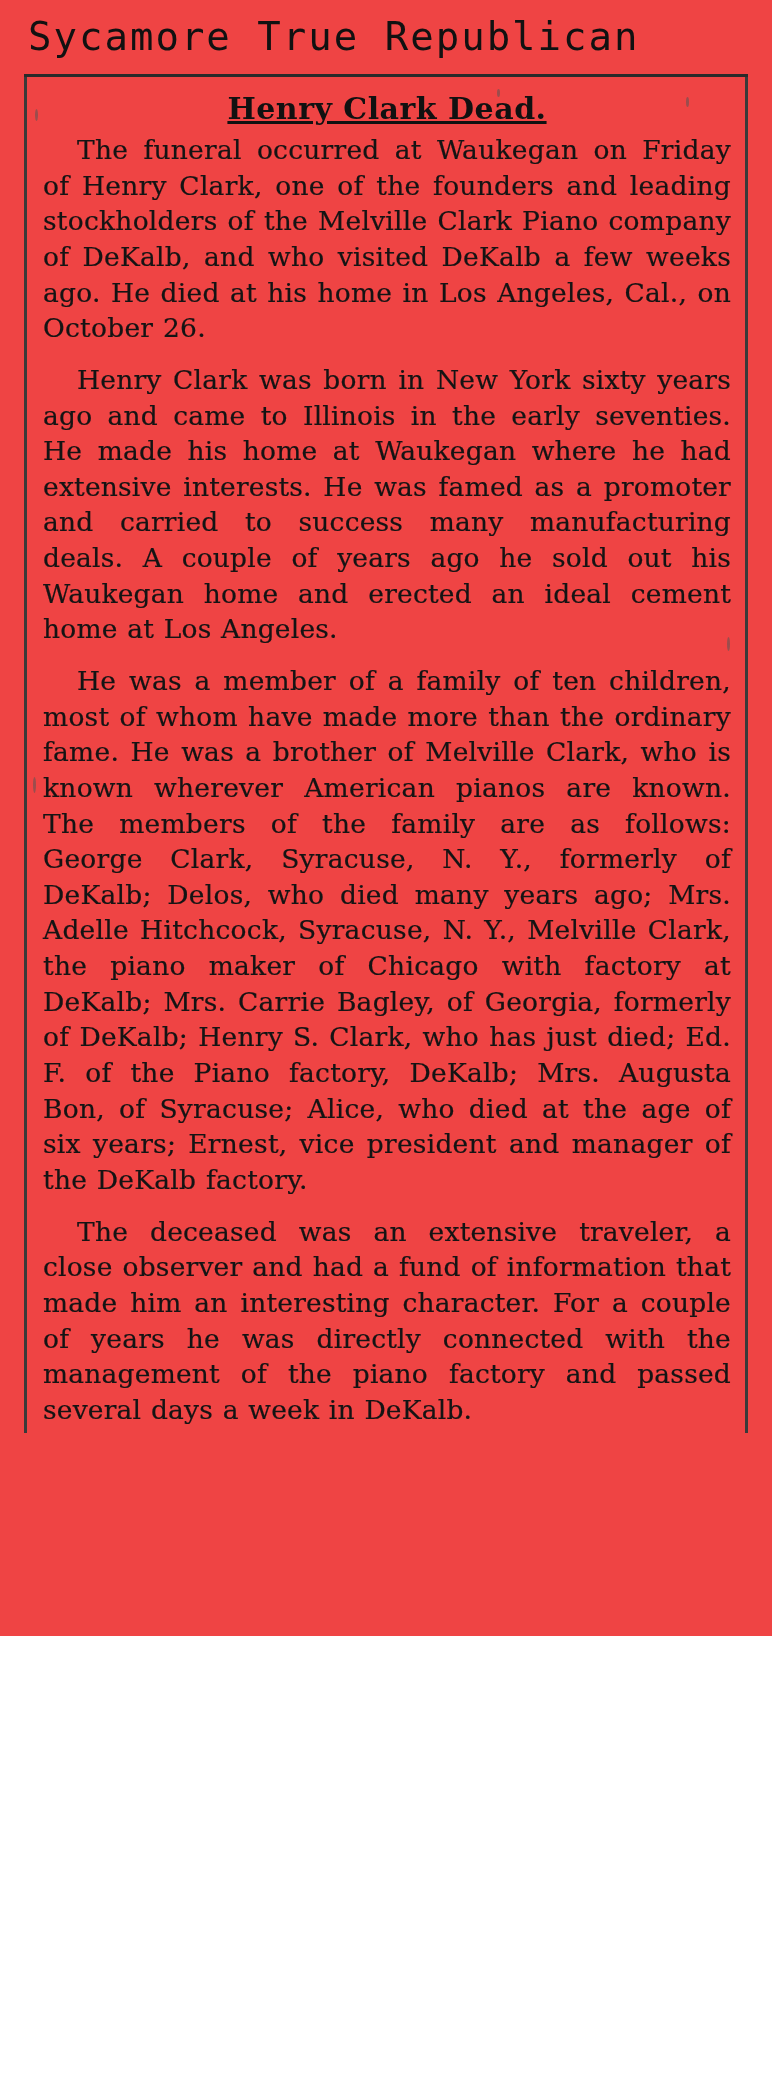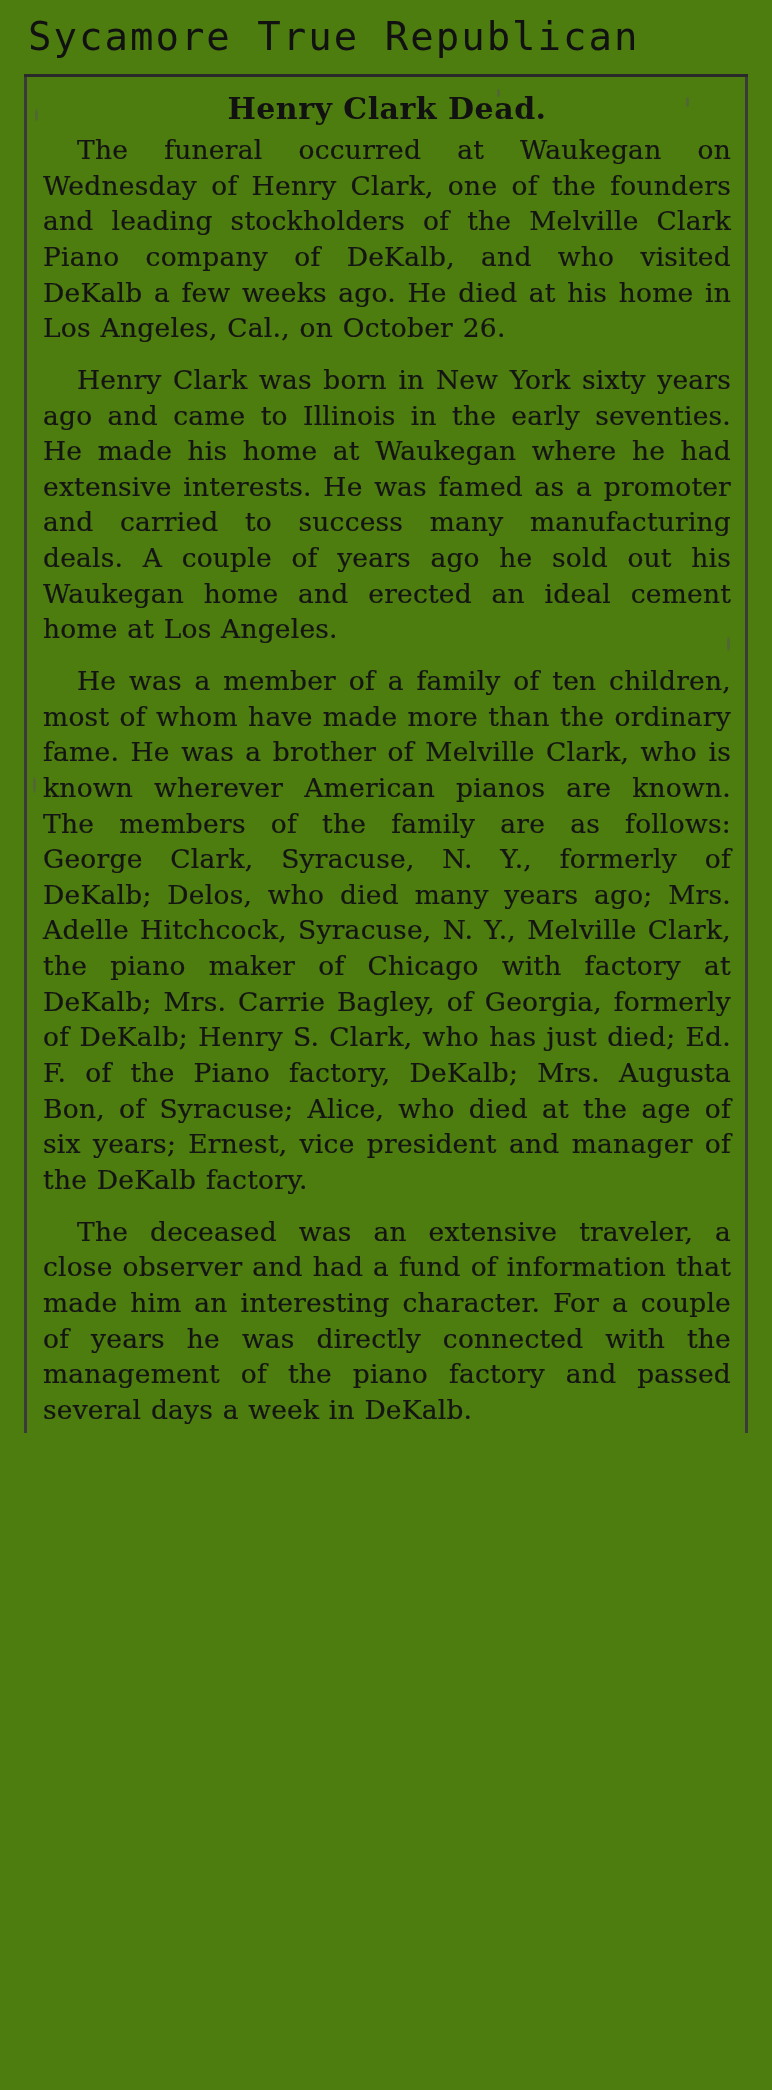--- a/index.html
+++ b/index.html
@@ -10,24 +10,24 @@
   body {
     width: 772px;
     height: 2090px;
     overflow: hidden;
     font-family: "DejaVu Serif", serif;
     color: #1a1a1a;
   }
   .page {
     position: relative;
     width: 772px;
-    height: 2090px;
+    height: 1636px;
     box-sizing: border-box;
     padding: 10px 22px 0 22px;
-    background: #4d7c0f;
+    background: #ef4444;
   }
   .masthead {
     font-family: "DejaVu Sans Mono", monospace;
     font-size: 39px;
     letter-spacing: 2px;
     color: #111;
     line-height: 1.18;
     margin: 4px 0 0 6px;
     white-space: nowrap;
   }
@@ -53,20 +53,21 @@
     border-right: 3px solid #3a3a3a;
   }
   .headline {
     text-align: center;
     font-family: "DejaVu Serif", serif;
     font-weight: bold;
     font-size: 30px;
     letter-spacing: 0.5px;
     margin: 4px 0 6px 0;
     color: #111;
+    text-decoration: underline;
   }
   .body-text p {
     margin: 0;
     text-indent: 34px;
     font-family: "DejaVu Serif", serif;
     font-size: 26.5px;
     line-height: 1.345;
     text-align: justify;
     word-spacing: 1px;
     color: #141414;
@@ -91,21 +92,21 @@
 <div class="page">
 
   <div class="masthead">Sycamore True Republican</div>
 
   <div class="rule"></div>
 
   <div class="article">
     <div class="headline">Henry Clark Dead.</div>
 
     <div class="body-text">
-      <p>The funeral occurred at Waukegan on Wednesday of Henry Clark, one of the founders and leading stockholders of the Melville Clark Piano company of DeKalb, and who visited DeKalb a few weeks ago. He died at his home in Los Angeles, Cal., on October 26.</p>
+      <p>The funeral occurred at Waukegan on Friday of Henry Clark, one of the founders and leading stockholders of the Melville Clark Piano company of DeKalb, and who visited DeKalb a few weeks ago. He died at his home in Los Angeles, Cal., on October 26.</p>
       <p>Henry Clark was born in New York sixty years ago and came to Illinois in the early seventies. He made his home at Waukegan where he had extensive interests. He was famed as a promoter and carried to success many manufacturing deals. A couple of years ago he sold out his Waukegan home and erected an ideal cement home at Los Angeles.</p>
       <p>He was a member of a family of ten children, most of whom have made more than the ordinary fame. He was a brother of Melville Clark, who is known wherever American pianos are known. The members of the family are as follows: George Clark, Syracuse, N. Y., formerly of DeKalb; Delos, who died many years ago; Mrs. Adelle Hitchcock, Syracuse, N. Y., Melville Clark, the piano maker of Chicago with factory at DeKalb; Mrs. Carrie Bagley, of Georgia, formerly of DeKalb; Henry S. Clark, who has just died; Ed. F. of the Piano factory, DeKalb; Mrs. Augusta Bon, of Syracuse; Alice, who died at the age of six years; Ernest, vice president and manager of the DeKalb factory.</p>
       <p>The deceased was an extensive traveler, a close observer and had a fund of information that made him an interesting character. For a couple of years he was directly connected with the management of the piano factory and passed several days a week in DeKalb.</p>
     </div>
 
     <span class="speck" style="left:8px; top:32px; width:3px; height:12px;"></span>
     <span class="speck" style="left:470px; top:12px; width:3px; height:8px;"></span>
     <span class="speck" style="left:659px; top:20px; width:3px; height:10px;"></span>
     <span class="speck" style="left:700px; top:560px; width:3px; height:14px;"></span>
     <span class="speck" style="left:6px; top:700px; width:3px; height:16px;"></span>

